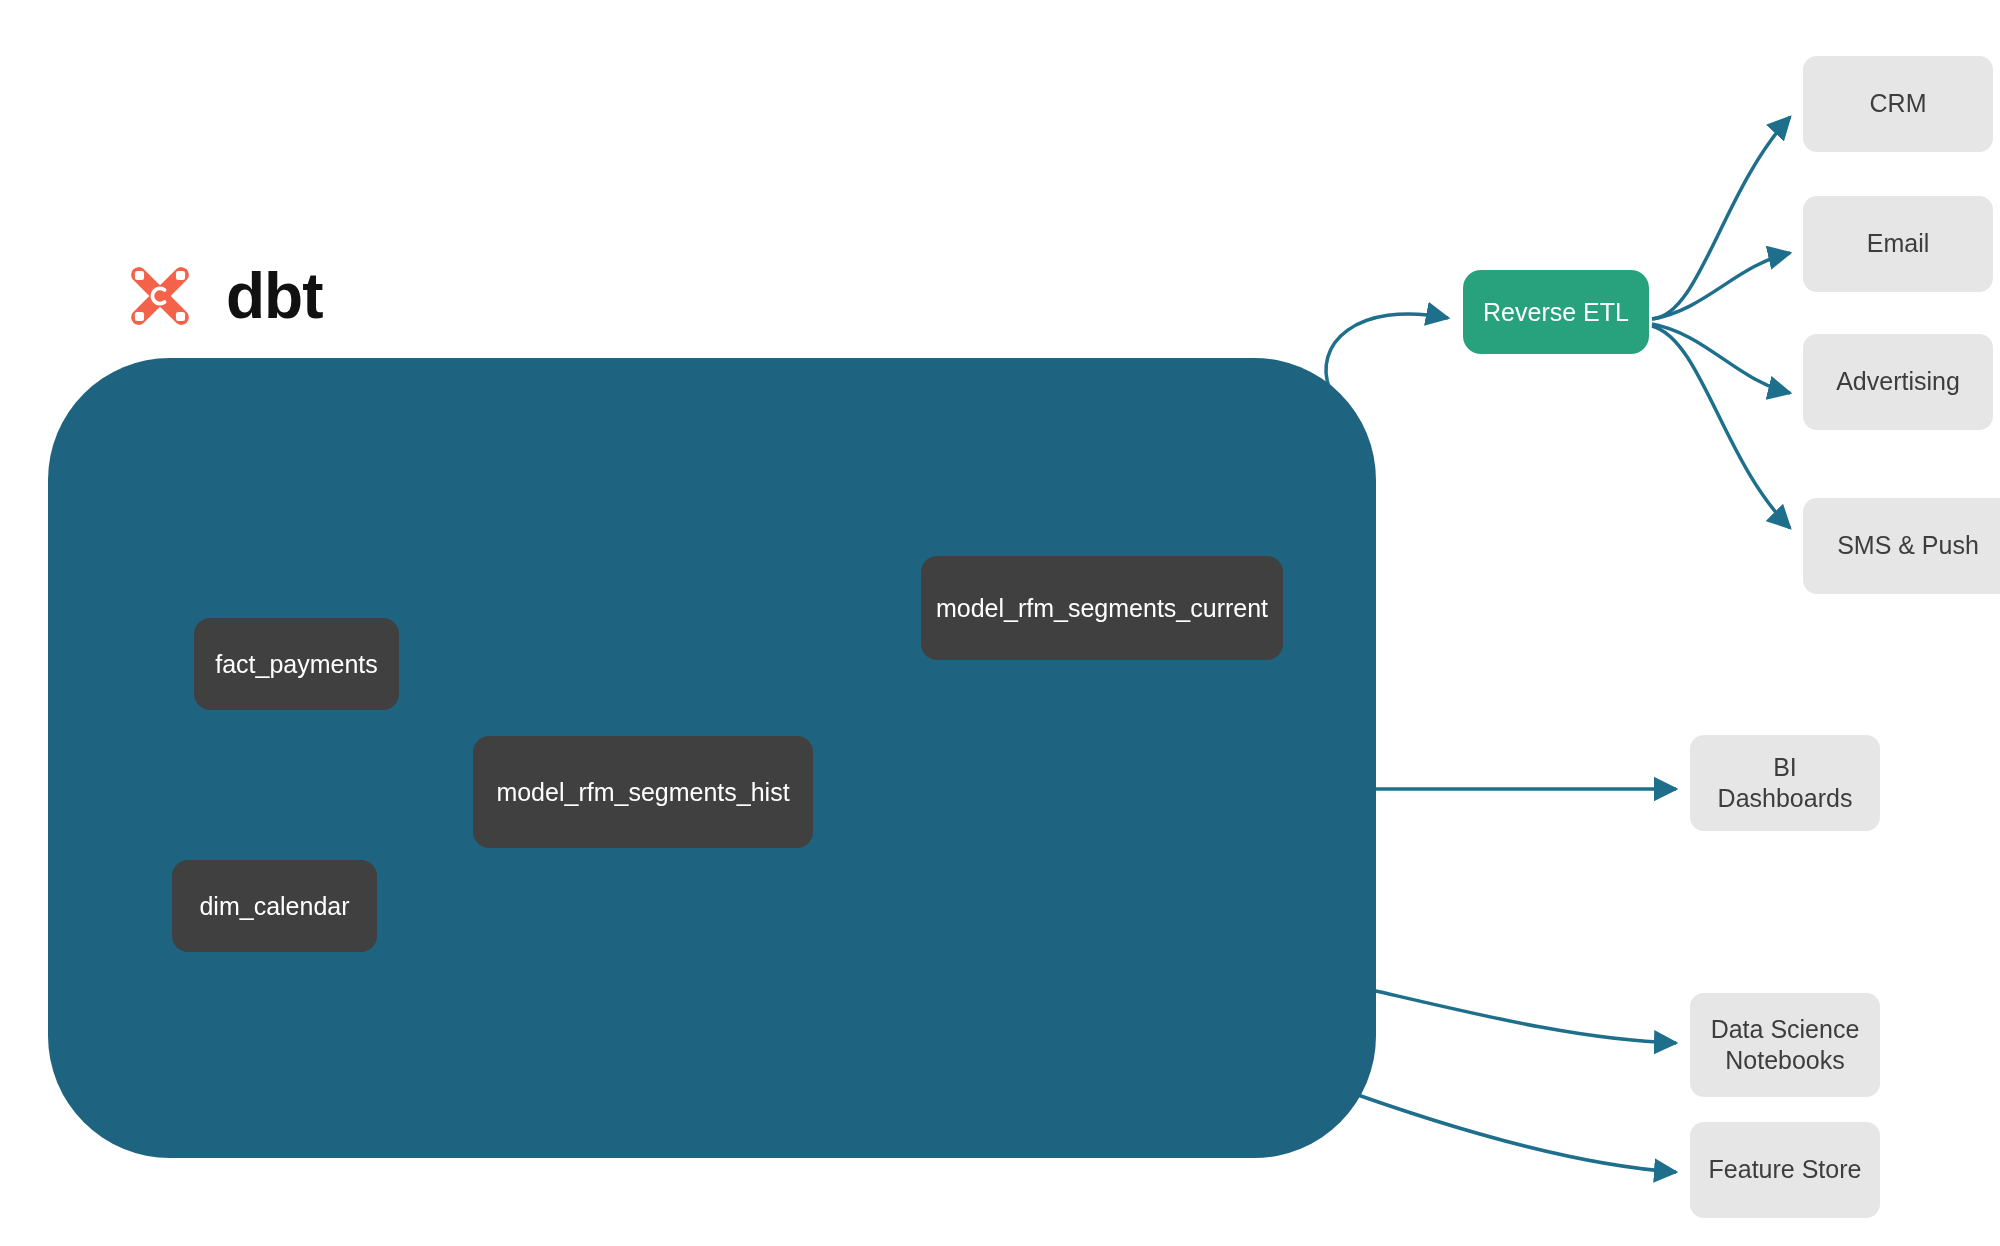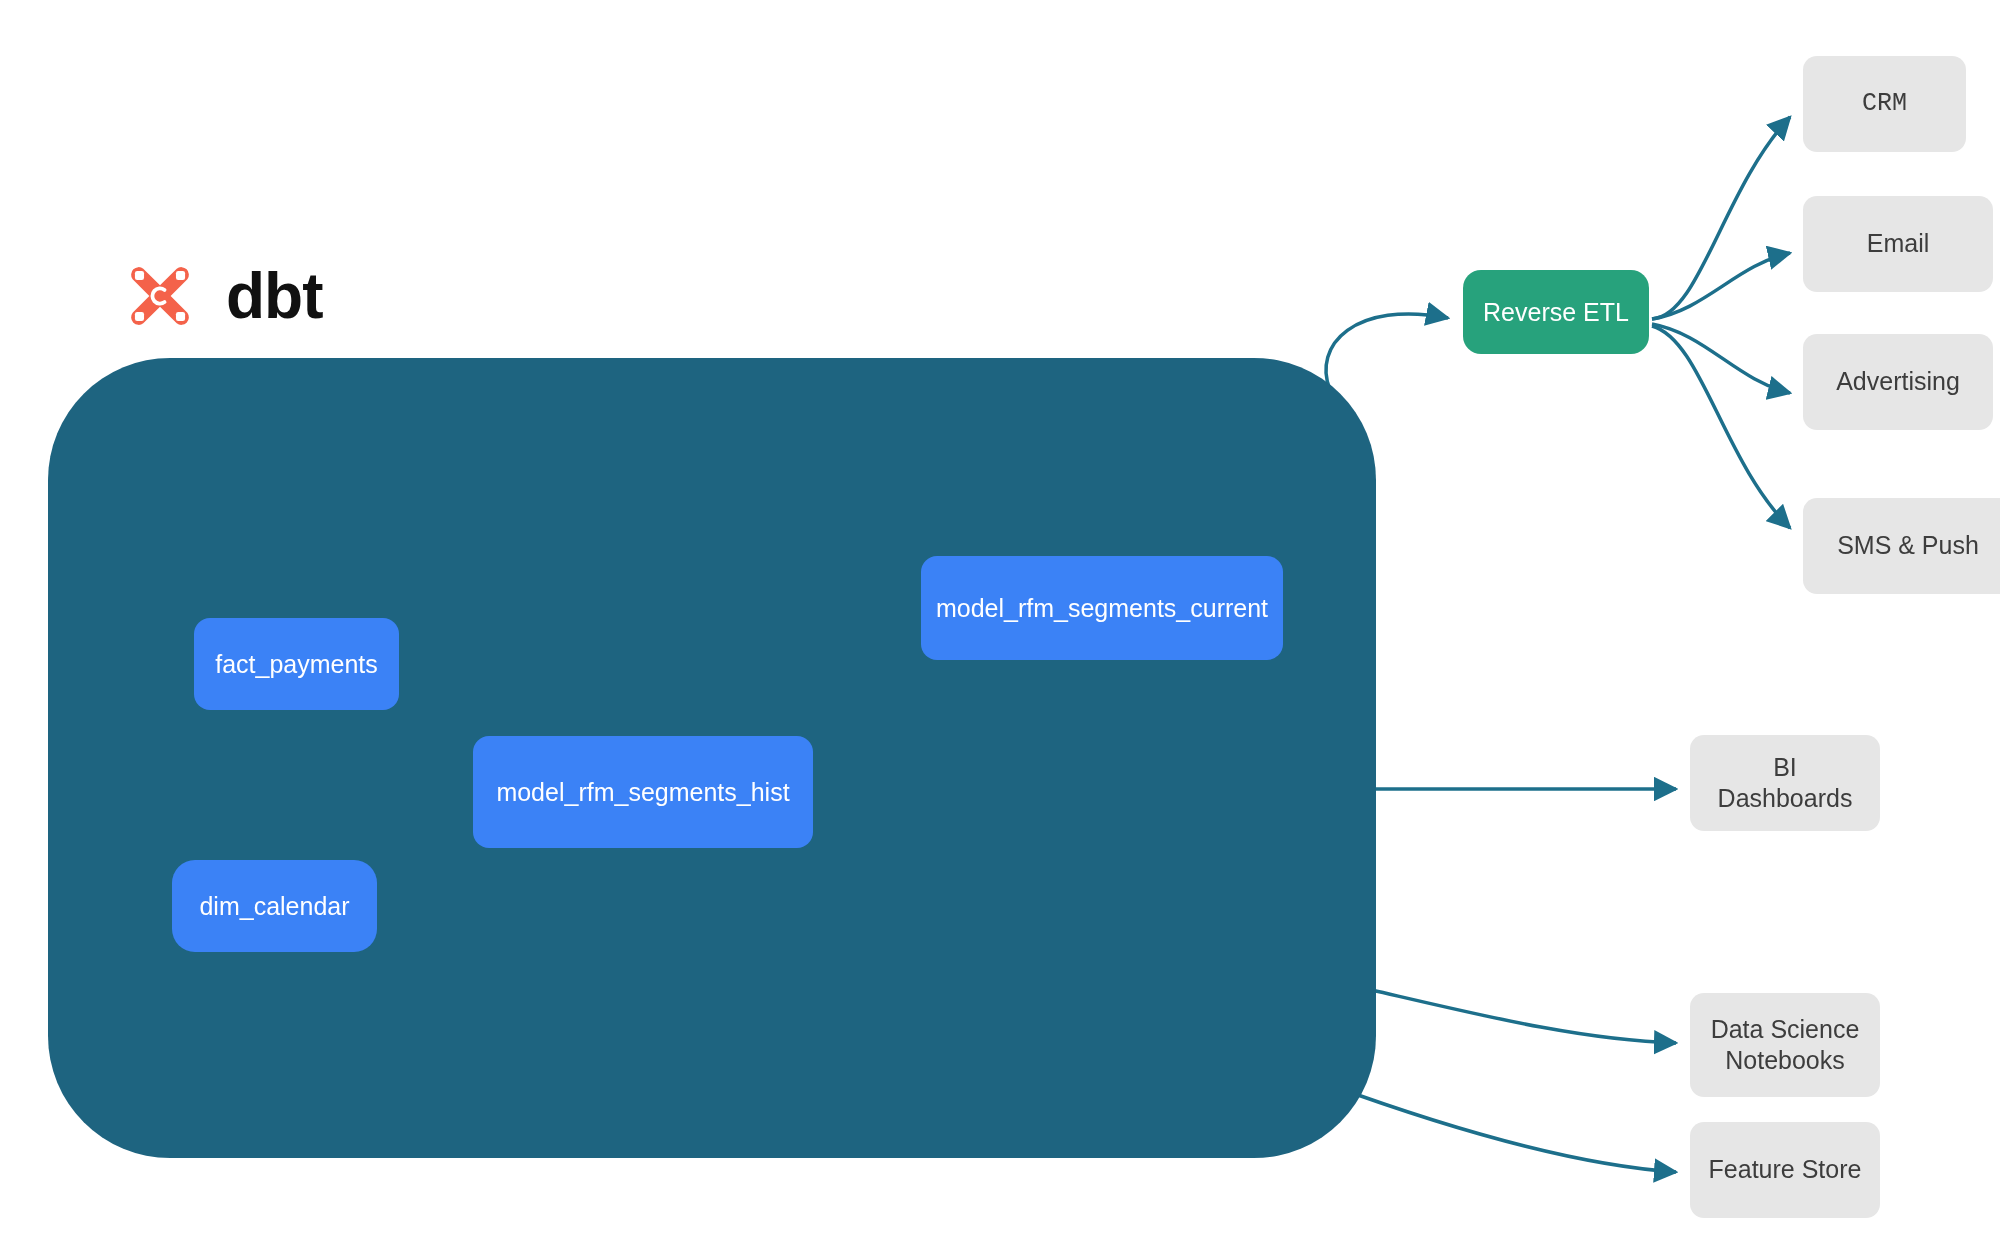--- a/index.html
+++ b/index.html
@@ -53,33 +53,33 @@
     top: 358px;
     width: 1328px;
     height: 800px;
     background: #1e6480;
     border-radius: 122px;
   }
 
   
   .model-node {
     position: absolute;
-    background: #3b82f6;
+    background: #404040;
     border-radius: 16px;
     color: #ffffff;
     font-size: 25px;
     display: flex;
     align-items: center;
     justify-content: center;
     text-align: center;
     box-sizing: border-box;
     padding: 0 18px;
   }
   .node-fact-payments  { left: 172px; top: 618px;  width: 205px; height: 92px; margin-left: 22px; }
-  .node-dim-calendar   { left: 172px; top: 860px;  width: 205px; height: 92px; border-radius: 23px; }
+  .node-dim-calendar   { left: 172px; top: 860px;  width: 205px; height: 92px; }
   .node-hist           { left: 473px; top: 736px;  width: 340px; height: 112px; }
   .node-current        { left: 921px; top: 556px;  width: 362px; height: 104px; }
 
   
   .etl-node {
     position: absolute;
     left: 1463px;
     top: 270px;
     width: 186px;
     height: 84px;
@@ -100,21 +100,21 @@
     color: #3d3d3d;
     font-size: 25px;
     display: flex;
     align-items: center;
     justify-content: center;
     text-align: center;
     line-height: 1.25;
     box-sizing: border-box;
     padding: 0 14px;
   }
-  .dest-crm        { left: 1803px; top: 56px;   width: 163px; height: 96px; font-family: Liberation Mono, monospace; }
+  .dest-crm        { left: 1803px; top: 56px;   width: 190px; height: 96px; }
   .dest-email      { left: 1803px; top: 196px;  width: 190px; height: 96px; }
   .dest-ads        { left: 1803px; top: 334px;  width: 190px; height: 96px; }
   .dest-sms        { left: 1803px; top: 498px;  width: 210px; height: 96px; }
   .dest-bi         { left: 1690px; top: 735px;  width: 190px; height: 96px; }
   .dest-ds         { left: 1690px; top: 993px;  width: 190px; height: 104px; }
   .dest-fs         { left: 1690px; top: 1122px; width: 190px; height: 96px; }
 </style>
 </head>
 <body>
 

